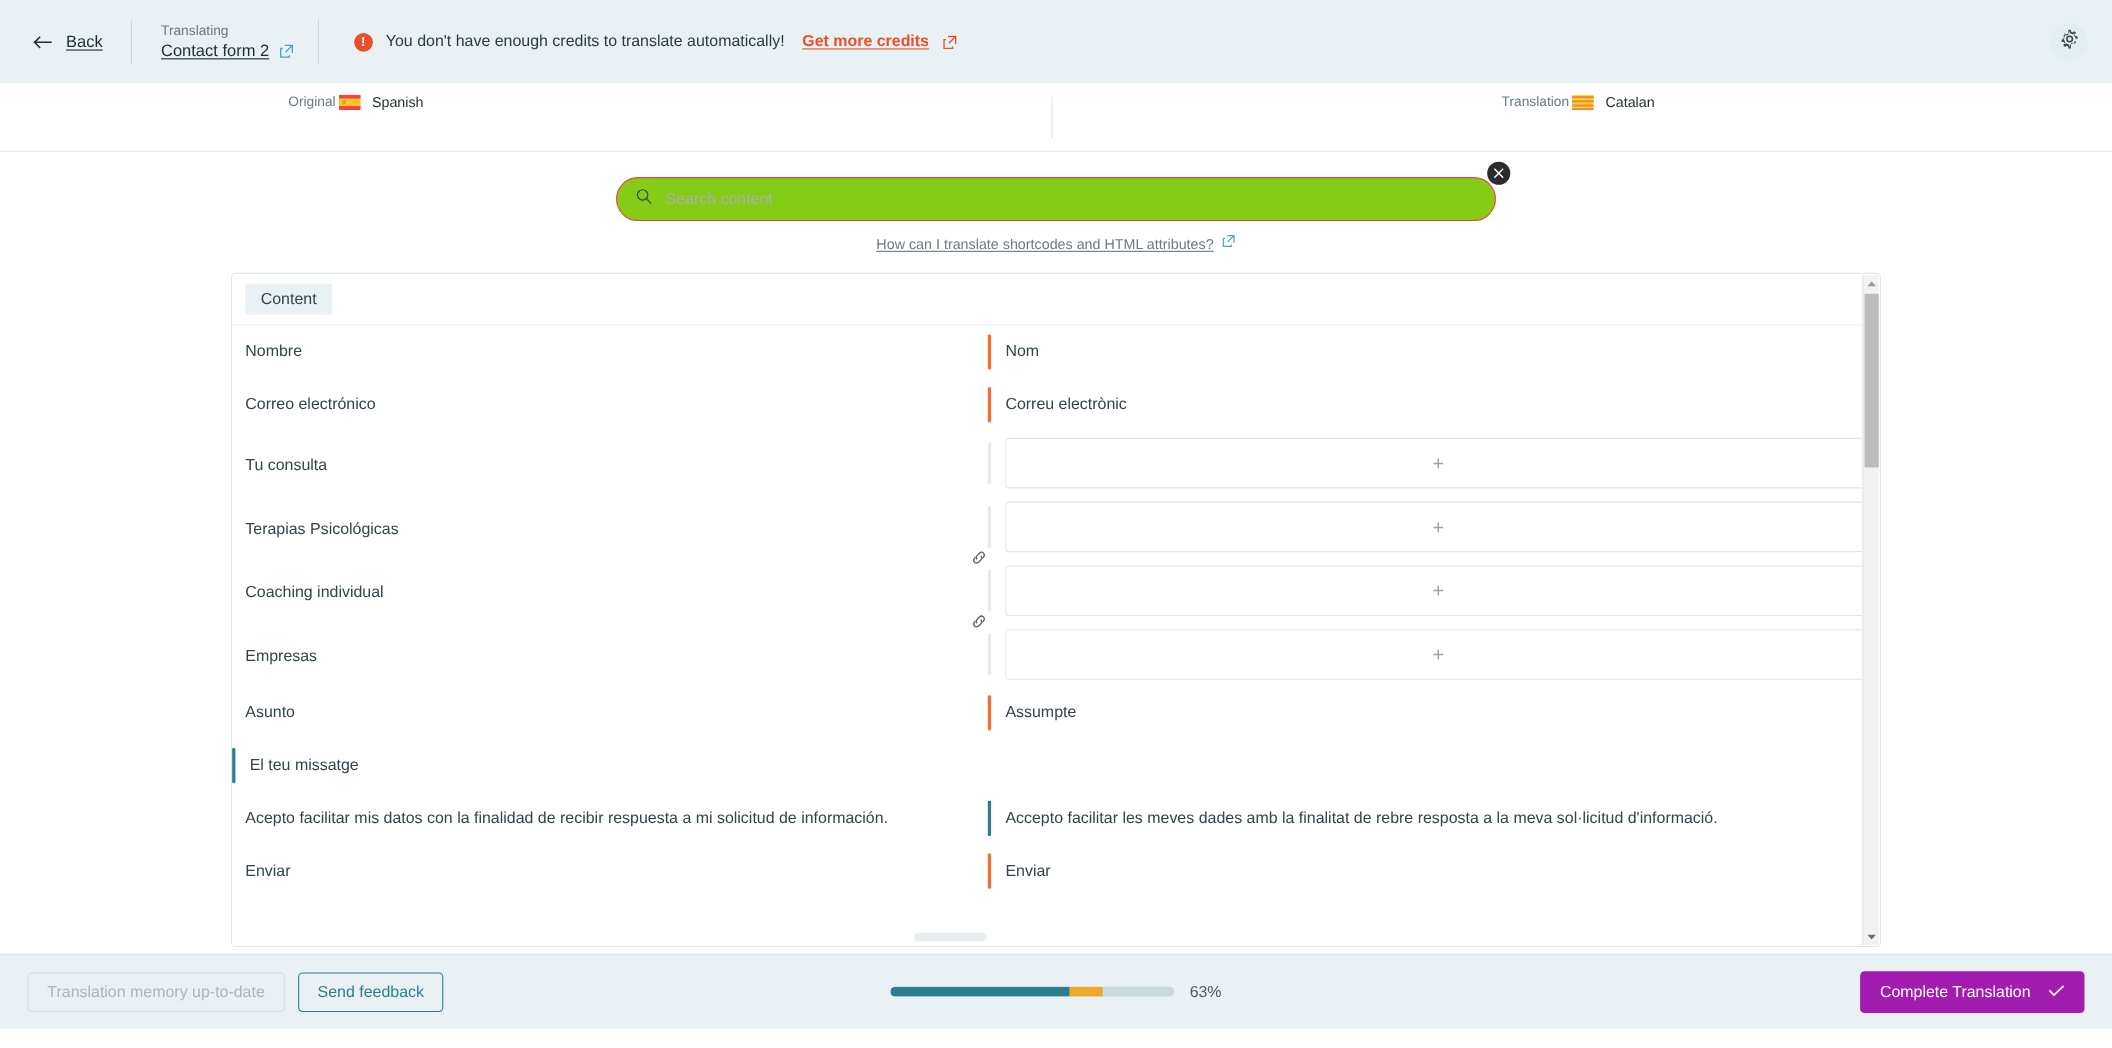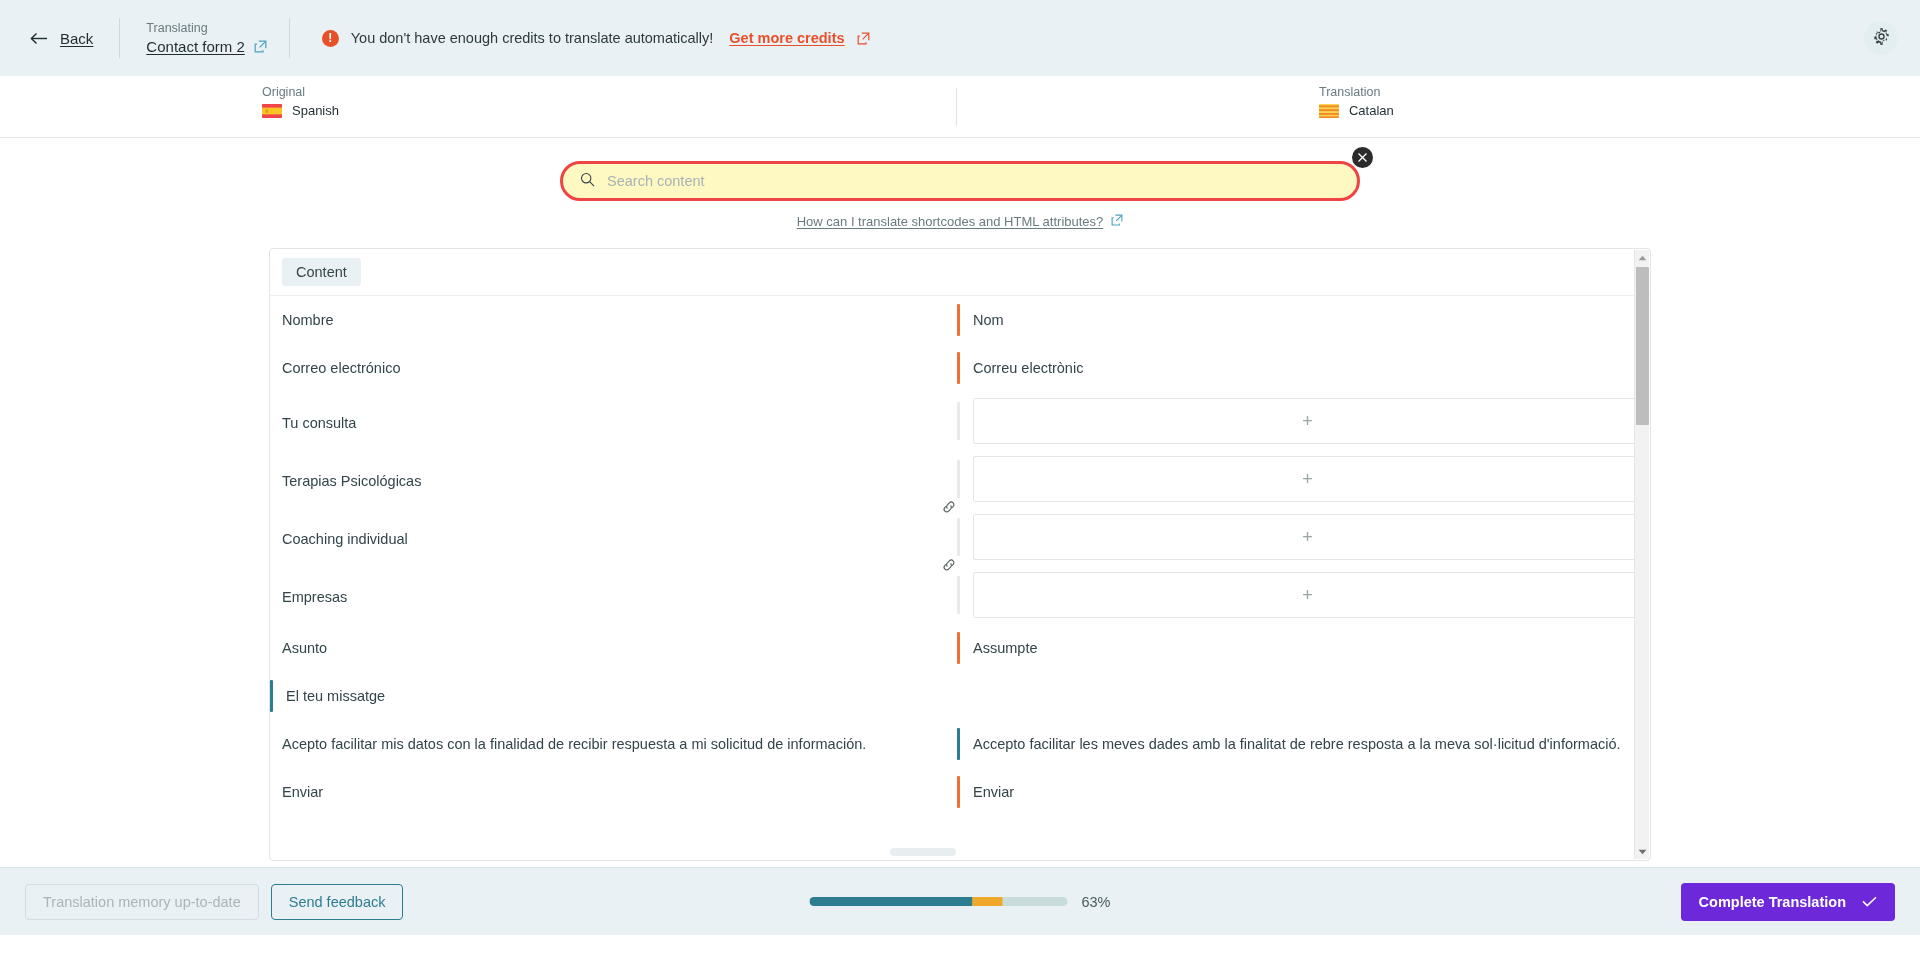--- a/index.html
+++ b/index.html
@@ -74,43 +74,43 @@
   
   .langbar {
     height: 62px;
     background: #ffffff;
     border-bottom: 1px solid #e2e7e9;
     display: flex;
     align-items: flex-start;
     padding-top: 9px;
     position: relative;
   }
-  .lang-col { display: flex; flex-direction: column; gap: 3px; }
+  .lang-col { display: flex; flex-direction: row; gap: 3px; }
   .lang-col.original { padding-left: 262px; }
   .lang-col.translation { padding-left: 24px; }
   .lang-kicker { font-size: 12.5px; color: #6a7b80; line-height: 15px; }
   .lang-row { display: flex; align-items: center; gap: 10px; }
   .lang-name { font-size: 13px; color: #1f2d30; }
   .lang-divider {
     position: absolute; left: 956px; top: 12px;
     width: 1px; height: 38px; background: #dde4e6;
   }
 
   .flag { width: 20px; height: 14px; border-radius: 1px; overflow: hidden; flex: none; display: block; }
 
   
   .search-zone {
     padding-top: 23px;
     display: flex; flex-direction: column; align-items: center;
   }
   .search-wrap { position: relative; width: 800px; }
   .search-box {
     height: 40px; width: 800px;
-    border: 3px solid #ef4444; border-radius: 21px;
-    background: #fef9c3;
+    border: 1px solid #ef4444; border-radius: 21px;
+    background: #84cc16;
     display: flex; align-items: center;
     padding: 0 18px 0 17px;
     gap: 12px;
   }
   .search-input {
     border: none; outline: none; flex: 1;
     font-family: "Liberation Sans", sans-serif;
     font-size: 14.5px; color: #2c3a3e;
     background: transparent;
   }
@@ -128,21 +128,21 @@
   }
   .helper-link {
     font-size: 13px; color: #6a7b80;
     text-decoration: underline; text-underline-offset: 2px;
     cursor: pointer;
   }
 
   
   .panel-wrap {
     margin: 18px auto 5px;
-    width: 1382px;
+    width: 1500px;
     position: relative;
   }
   .panel {
     border: 1px solid #e0e5e7;
     border-radius: 4px;
     background: #fff;
     height: 613px;
     overflow: hidden;
     position: relative;
   }
@@ -285,24 +285,24 @@
     background: #c8dcdd;
     overflow: hidden;
     display: flex;
   }
   .seg-done { background: #2d7d91; height: 100%; }
   .seg-warn { background: #efa829; height: 100%; }
   .progress-label { font-size: 14.5px; color: #4b5b60; }
 
   .btn-complete {
     position: absolute; right: 25px;
-    background: #6d28d9;
+    background: #a21caf;
     color: #ffffff;
     border: none;
-    font-size: 14.5px; font-weight: bold;
+    font-size: 14.5px; font-weight: normal;
     border-radius: 4px;
     padding: 11px 18px;
     display: flex; align-items: center; gap: 16px;
     cursor: pointer;
     text-align: right;
   }
 </style>
 </head>
 <body>
 

